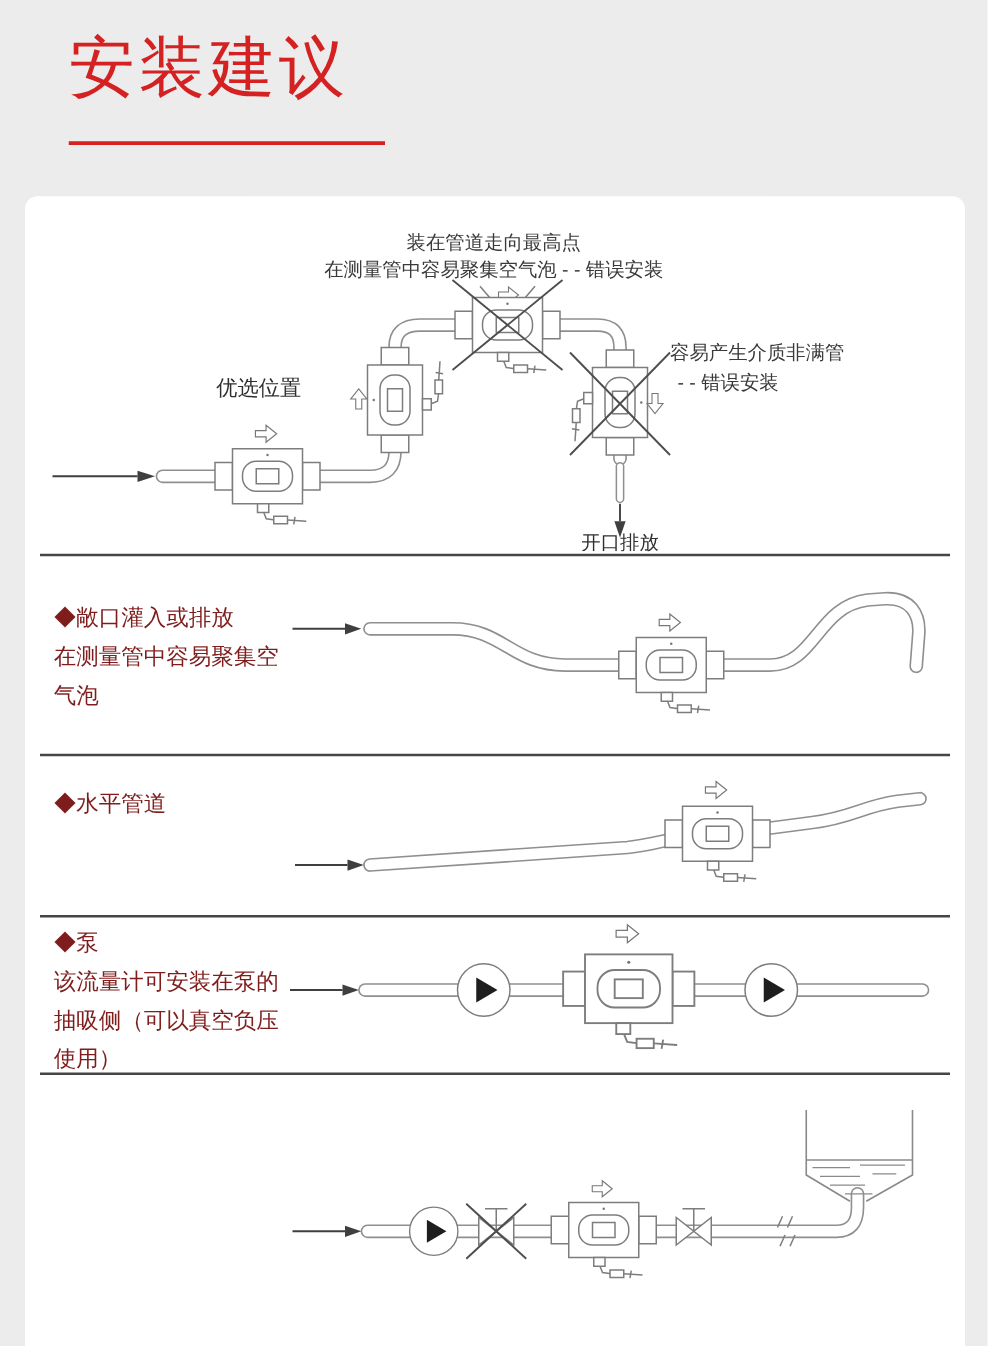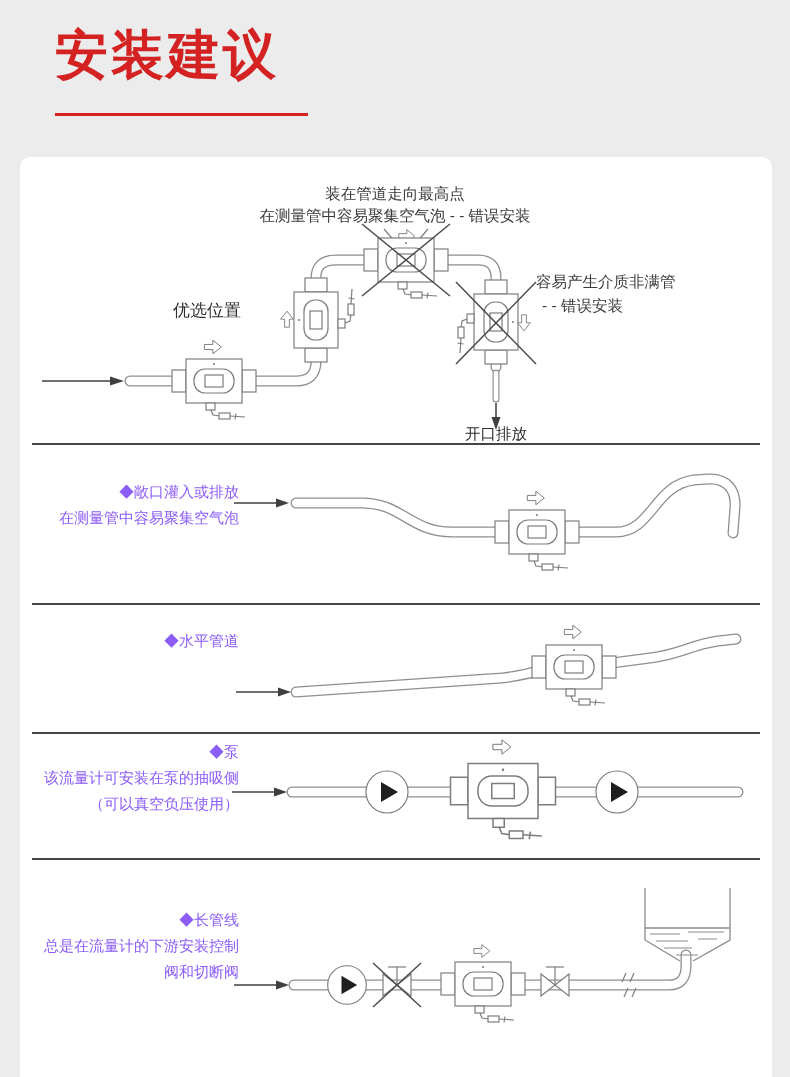--- a/index.html
+++ b/index.html
@@ -4,36 +4,36 @@
 <style>
   html,body{margin:0;padding:0;}
   body{
     width:790px;height:1077px;
     background:#ececec;
     font-family:"Liberation Sans",sans-serif;
     position:relative;overflow:hidden;
   }
   .page-title{
     position:absolute;left:55px;top:26px;
-    font-size:53px;font-weight:bold;color:#d42121;
+    font-size:53px;font-weight:normal;color:#d42121;
     letter-spacing:3px;line-height:1.1;margin:0;
   }
   .title-underline{
     position:absolute;left:55px;top:113px;width:253px;height:3px;background:#d42121;
   }
   .panel{
     position:absolute;left:20px;top:157px;width:752px;height:1005px;
     background:#ffffff;border-radius:10px;
   }
   .rule{
     position:absolute;left:12px;width:728px;height:2px;background:#454545;
   }
   .sec-text{
     position:absolute;left:23px;width:196px;
-    font-size:15px;color:#8b5cf6;line-height:1.72;text-align:right;
+    font-size:18px;color:#7f1d1d;line-height:1.72;
   }
   svg{position:absolute;font-family:"Liberation Sans",sans-serif;}
   .ln{fill:#ffffff;stroke:#7d7d7d;stroke-width:1.2;}
   .lnt{fill:none;stroke:#7d7d7d;stroke-width:1.2;}
   .tank{fill:none;stroke:#8a8a8a;stroke-width:1.3;}
   .hatch{stroke:#8a8a8a;stroke-width:1;}
   .pipeO{fill:none;stroke:#8f8f8f;stroke-width:11;stroke-linecap:round;stroke-linejoin:round;}
   .pipeI{fill:none;stroke:#ffffff;stroke-width:8.4;stroke-linecap:round;stroke-linejoin:round;}
   .pipeO2{fill:none;stroke:#8f8f8f;stroke-width:7;stroke-linecap:round;}
   .pipeI2{fill:none;stroke:#ffffff;stroke-width:4.6;stroke-linecap:round;}
@@ -194,24 +194,20 @@
     <use href="#pump" transform="translate(363,58)"></use>
     <use href="#pump" transform="translate(593,58)"></use>
     <g>
       <use href="#meterH" transform="translate(479,57) scale(1.25)"></use>
       <use href="#oarrow" transform="translate(477,13) scale(0.9)"></use>
     </g>
   </svg>
 
   <div class="rule" style="top:701px"></div>
 
-  <div class="sec-text" style="top:750px">
-    <div>◆长管线</div>
-    <div>总是在流量计的下游安装控制阀和切断阀</div>
-  </div>
   <svg style="left:4px;top:703px;" width="732" height="185" viewBox="0 0 732 185">
     <g>
       <path class="pipeO" d="M270,125 L645,125 Q662,125 662,106 L662,95"></path>
       <path class="pipeI" d="M270,125 L645,125 Q662,125 662,106 L662,95"></path>
     </g>
 
     <g>
       <path class="tank" d="M621,28 L621,80 L656,101"></path>
       <path class="tank" d="M706,28 L706,80 L669,101"></path>
       <line class="tank" x1="621" y1="68" x2="706" y2="68"></line>

